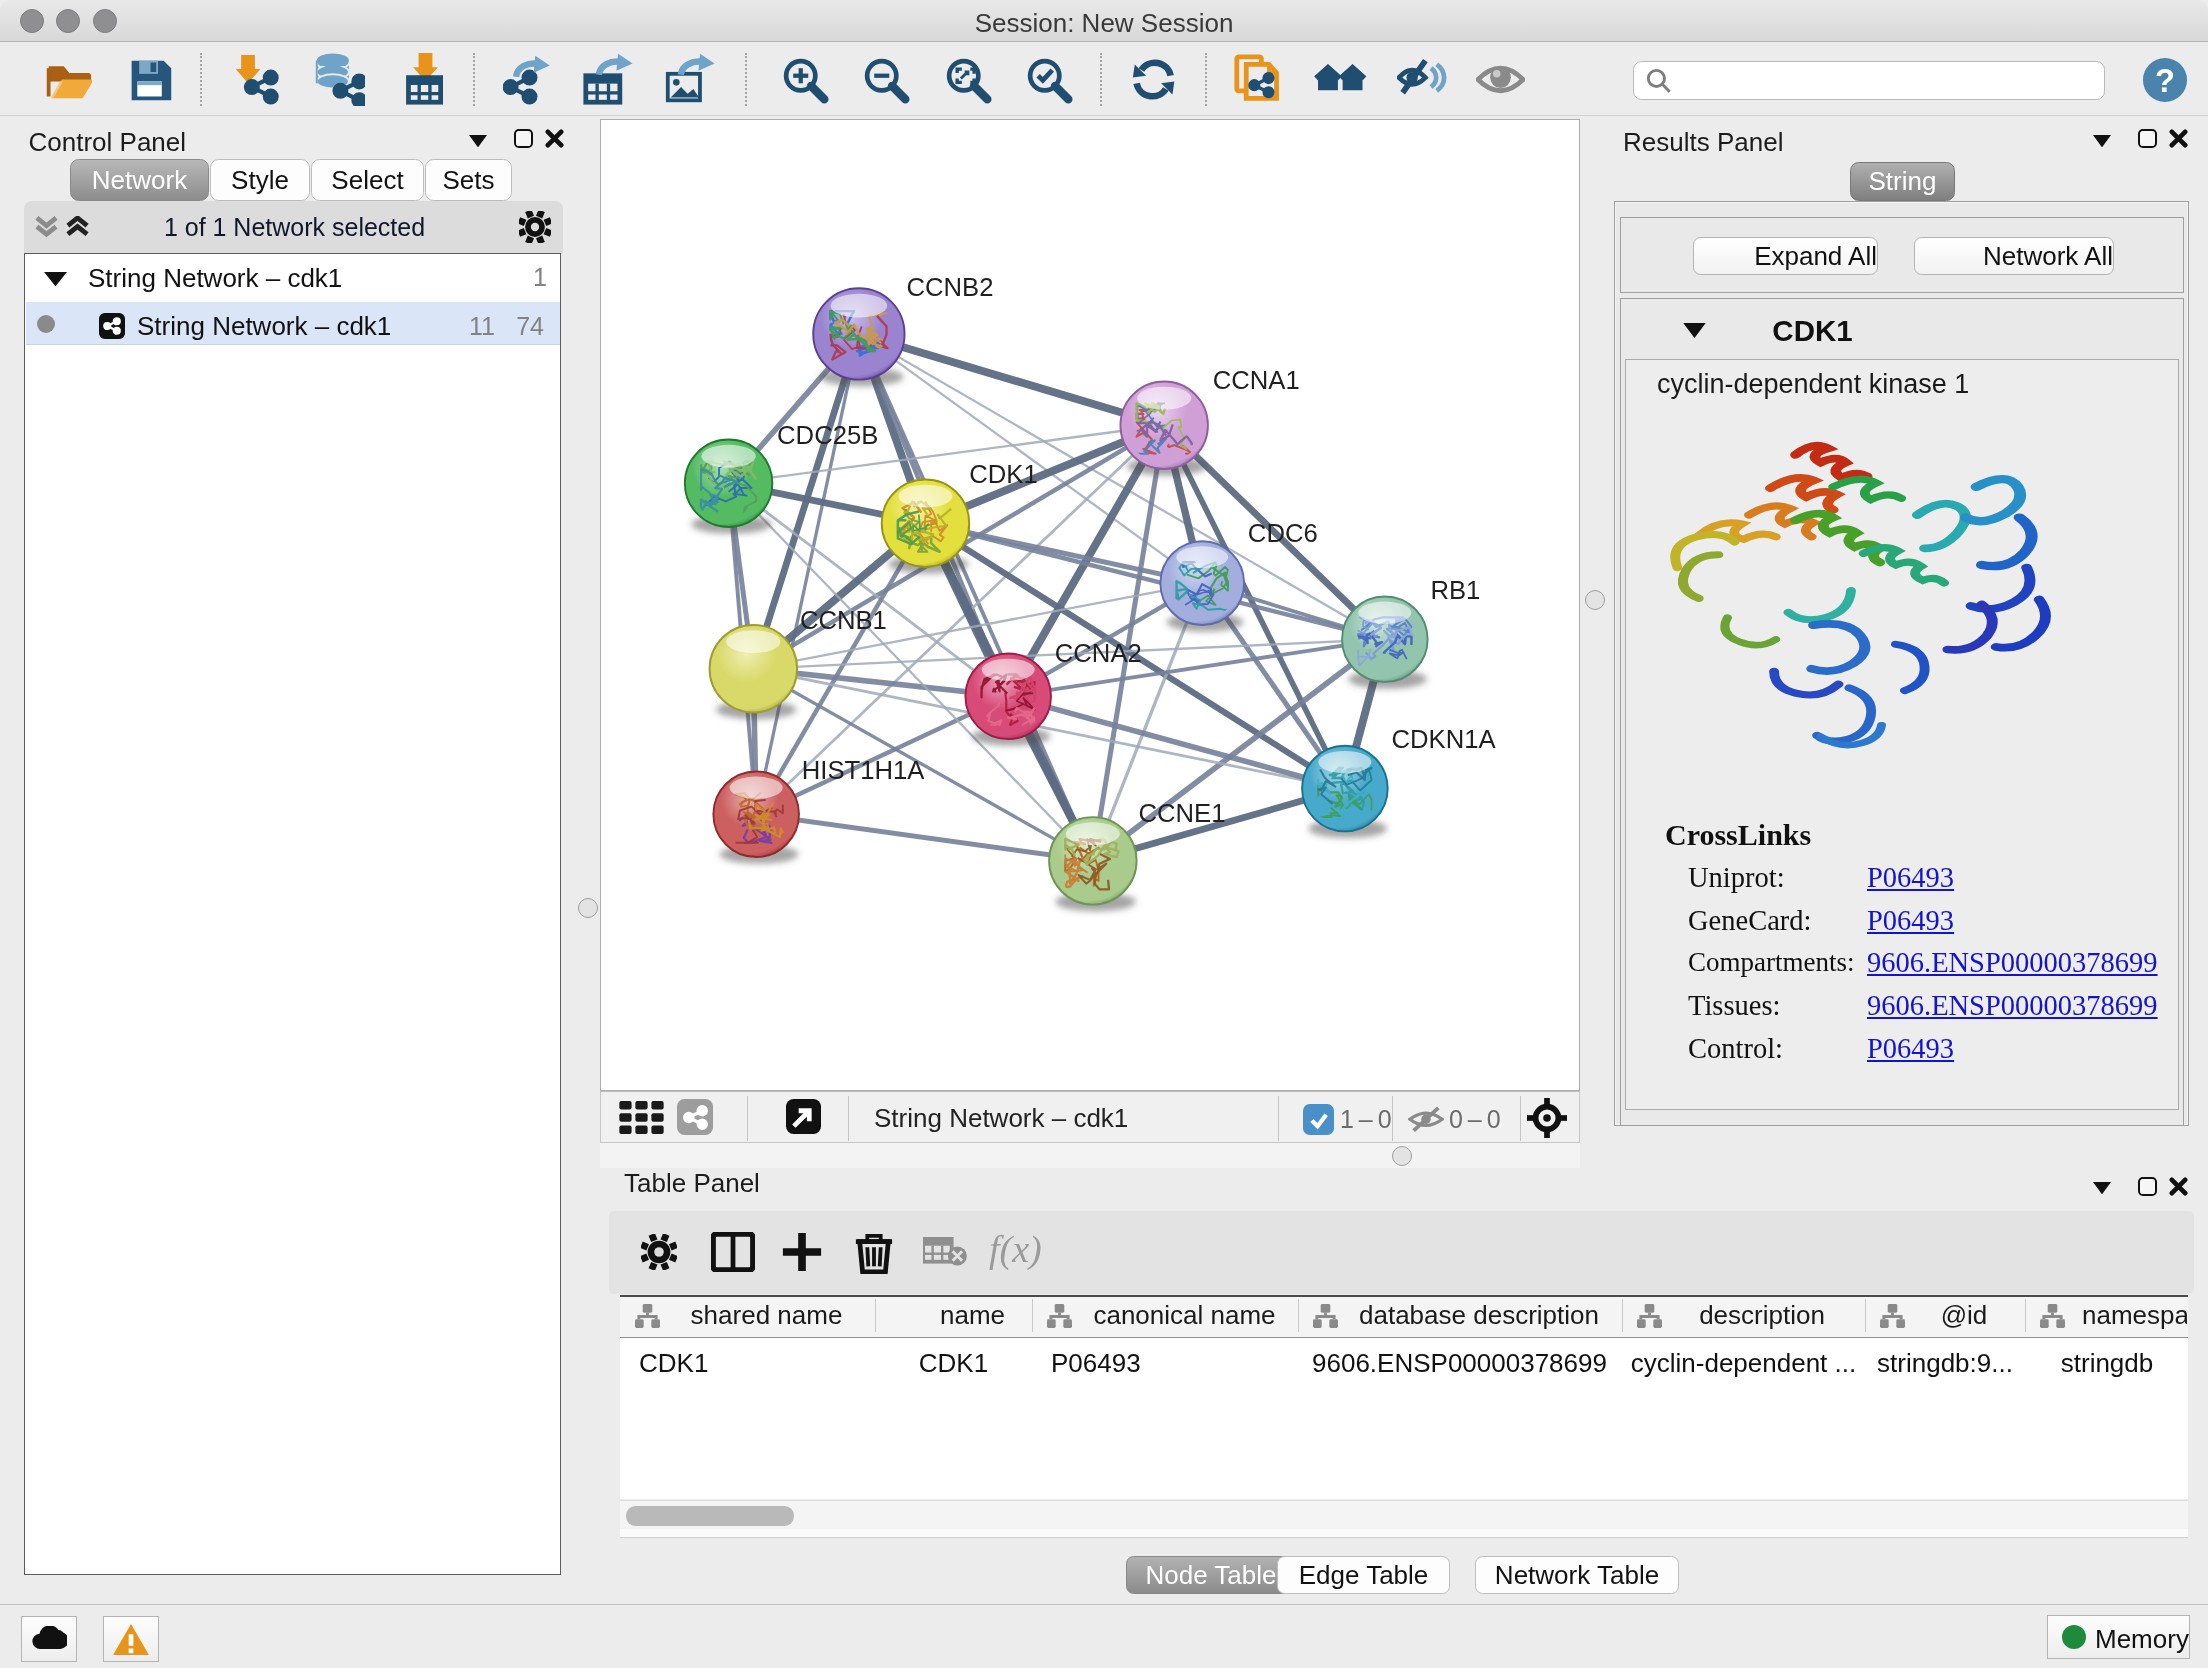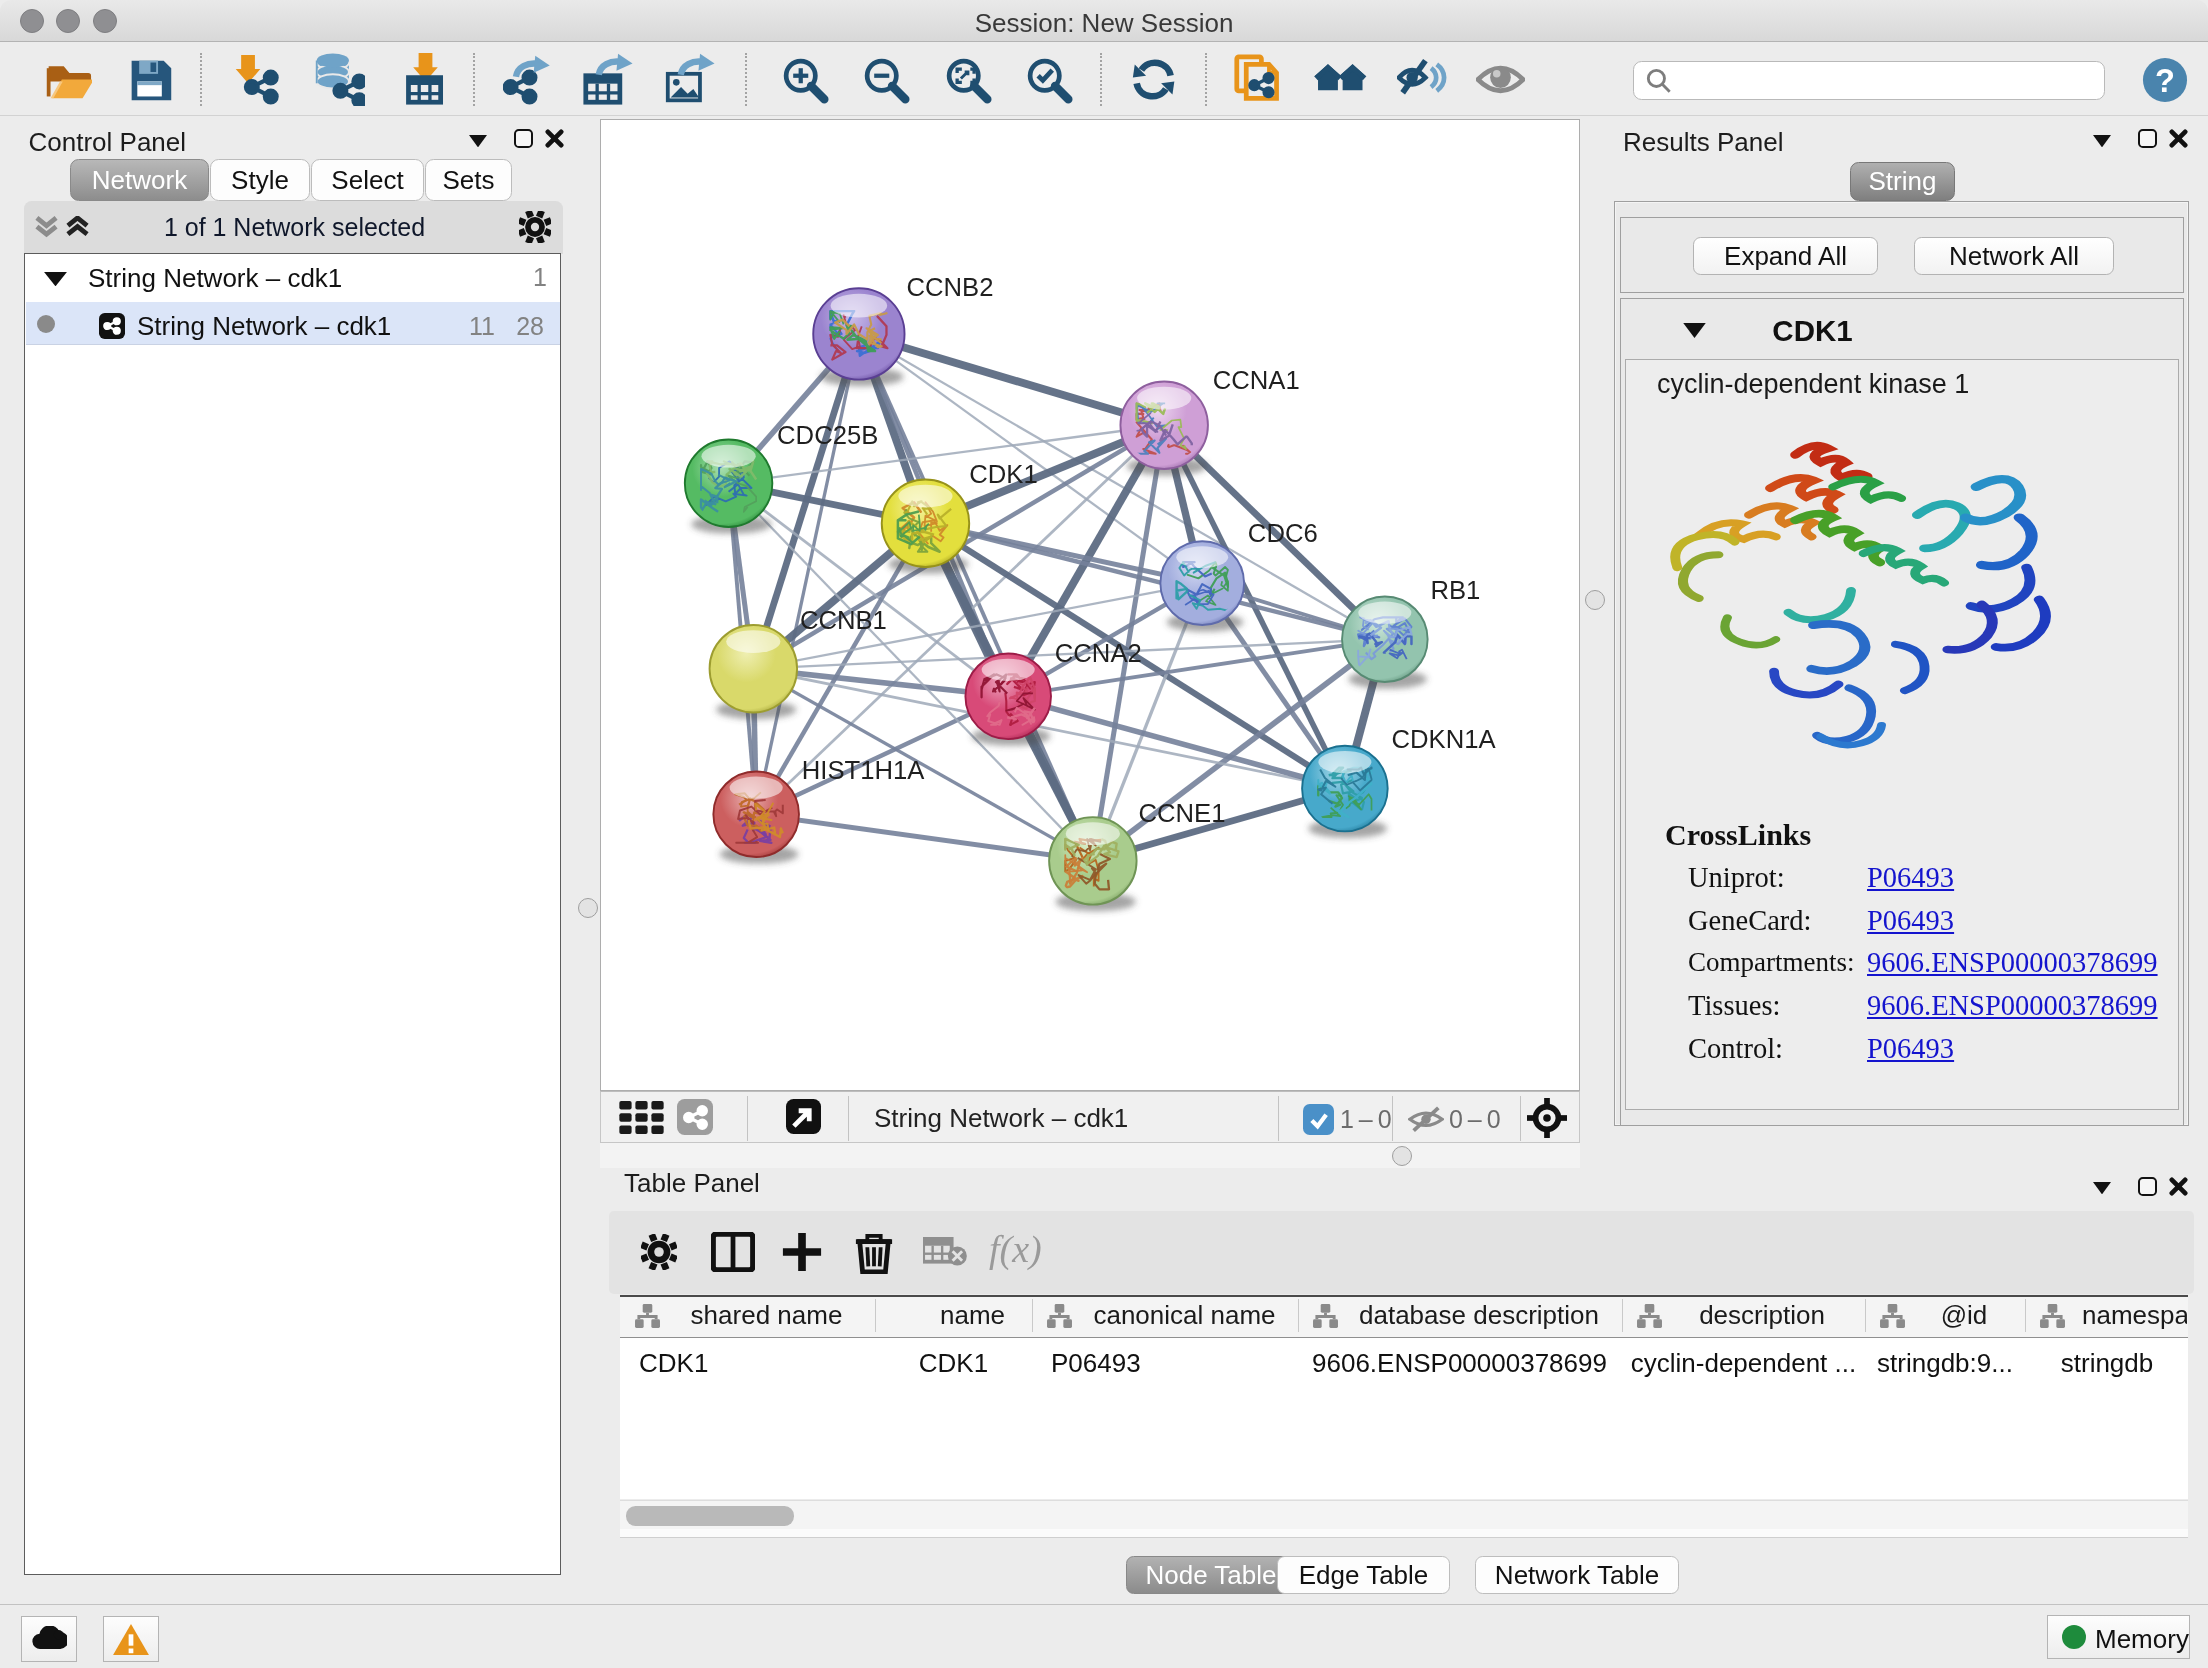--- a/index.html
+++ b/index.html
@@ -19,21 +19,21 @@
 .cp-list{left:24px;top:253px;width:537px;height:1322px;background:#fff;border:1.9px solid #5c5c5c;}
 .selrow{position:absolute;left:0;top:48px;width:534px;height:44px;background:#dbe5f8;border-bottom:1px solid #c9d2e4;}
 
 .netcanvas{left:600px;top:119px;width:980px;height:972px;background:#fff;border:1px solid #adadad;}
 .netbar{left:600px;top:1091px;width:980px;height:52px;background:#f0f0f0;border:1px solid #c6c6c6;border-top:1px solid #bdbdbd;}
 .nbsep{position:absolute;top:3.8px;width:0;height:45px;border-left:1px solid #c3c3c3;}
 .netscroll{left:600px;top:1143px;width:980px;height:25px;background:#f3f3f3;}
 
 .rp-outer{left:1614px;top:201px;width:575px;height:925px;background:#e9e9e9;border:1px solid #9f9f9f;box-shadow:inset 0 0 0 1px #f4f4f4;}
 .rp-btnbox{left:1620px;top:217px;width:564px;height:76px;background:#e9e9e9;border:1px solid #9f9f9f;}
-.rp-btn{position:absolute;top:237px;height:38px;background:linear-gradient(#ffffff,#f2f2f2);border:1px solid #b3b3b3;border-radius:7.6px;font-size:26px;color:#111;text-align:center;line-height:36px;}
+.rp-btn{position:absolute;top:237px;height:38px;background:linear-gradient(#ffffff,#f2f2f2);border:1px solid #b3b3b3;border-radius:7.6px;font-size:26px;color:#111;text-align:right;line-height:36px;}
 .rp-cdkbox{left:1620px;top:298px;width:564px;height:828px;background:#e9e9e9;border:1px solid #9f9f9f;}
 .rp-content{left:1625px;top:359px;width:554px;height:751px;background:#ededed;border:1px solid #ababab;}
 .stringtab{left:1850px;top:162px;width:105px;height:39px;background:linear-gradient(#b0b0b0,#7f7f7f);border:1px solid #787878;border-radius:8.6px;color:#fff;font-size:26px;text-align:center;line-height:37px;}
 .serif{font-family:"Liberation Serif",serif;}
 .xl-label{position:absolute;font-family:"Liberation Serif",serif;font-size:28.5px;color:#111;}
 .xl-link{position:absolute;font-family:"Liberation Serif",serif;font-size:28.5px;color:#1414ce;text-decoration:underline;}
 
 .tp-toolbar{left:609px;top:1211px;width:1585px;height:83px;background:#e3e3e3;border-radius:4.8px;}
 .tbl{left:620px;top:1295px;width:1568px;height:204px;background:#fff;border-top:2.9px solid #4a4a4a;}
 .tbl-head{position:absolute;left:0;top:0;width:1568px;height:41px;background:#f4f4f4;border-bottom:1.9px solid #8f8f8f;}
@@ -261,21 +261,21 @@
     <g stroke="#fff" stroke-width="2.4" fill="#fff">
       <line x1="15.5" y1="5.5" x2="5.5" y2="10.5"></line>
       <line x1="5.5" y1="10.5" x2="15.5" y2="15.5"></line>
       <circle cx="15.5" cy="5.5" r="3.1"></circle>
       <circle cx="5.5" cy="10.5" r="3.1"></circle>
       <circle cx="15.5" cy="15.5" r="3.1"></circle>
     </g>
   </svg>
 <div class="abs" style="left:137px;top:311px;font-size:26px;color:#111">String Network – cdk1</div>
 <div class="abs" style="left:457px;top:312px;width:38px;text-align:right;font-size:25px;color:#828282">11</div>
-<div class="abs" style="left:506px;top:312px;width:38px;text-align:right;font-size:25px;color:#828282">28</div>
+<div class="abs" style="left:506px;top:312px;width:38px;text-align:right;font-size:25px;color:#828282">74</div>
 <div class="abs netcanvas"></div>
 <svg class="abs" style="left:600px;top:119px" width="980" height="972" viewBox="0 0 1030 1022">
     <defs>
       <filter id="blur1" x="-40%" y="-40%" width="180%" height="180%">
         <feGaussianBlur stdDeviation="3.5"></feGaussianBlur>
       </filter>
       <radialGradient id="gCCNB2" cx="0.42" cy="0.32" r="0.75">
         <stop offset="0" stop-color="#c9bce8"></stop>
         <stop offset="0.45" stop-color="#9b84cf"></stop>
         <stop offset="0.85" stop-color="#9b84cf"></stop>

